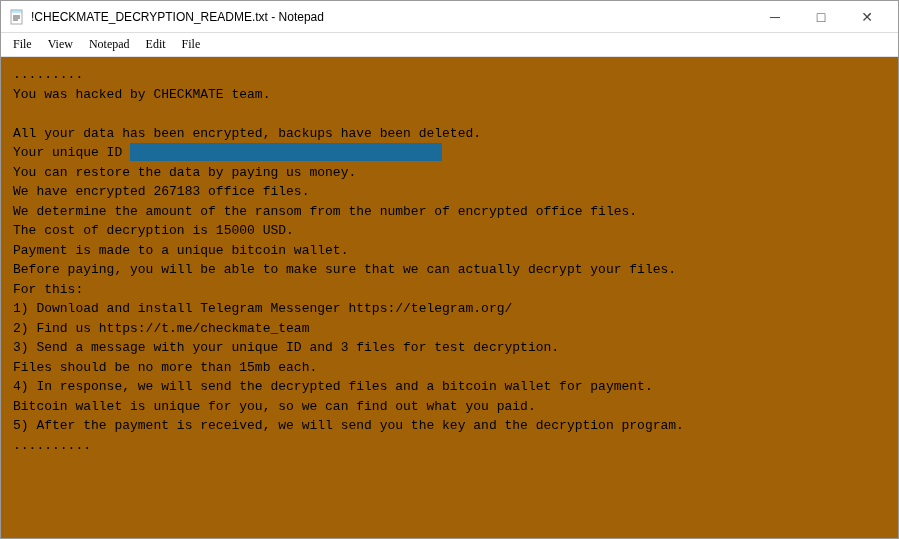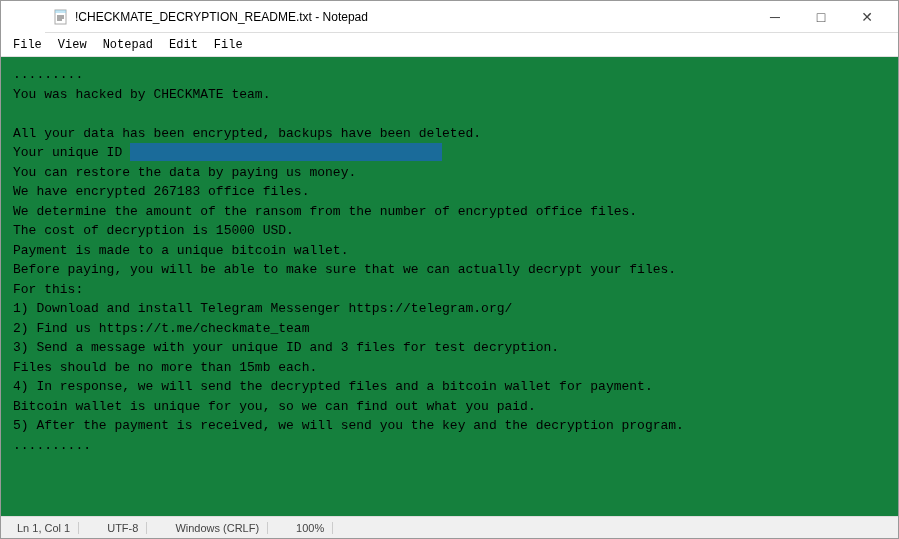--- a/index.html
+++ b/index.html
@@ -28,21 +28,20 @@
 
     .title-bar {
       background: #fff;
       border-bottom: 1px solid #ddd;
       height: 32px;
       display: flex;
       align-items: center;
       padding: 0 8px;
       justify-content: space-between;
       user-select: none;
-      margin-left: 44px;
     }
 
     .title-bar-left {
       display: flex;
       align-items: center;
       gap: 6px;
     }
 
     .title-bar-icon {
       width: 16px;
@@ -76,39 +75,39 @@
       color: #444;
     }
 
     .menu-bar {
       background: #fff;
       border-bottom: 1px solid #e0e0e0;
       height: 24px;
       display: flex;
       align-items: center;
       padding: 0 4px;
-      font-family: Liberation Mono, monospace;
+      font-family: Liberation Serif, serif;
       font-size: 12px;
     }
 
     .menu-item {
       padding: 2px 8px;
       cursor: pointer;
       color: #000;
       height: 100%;
       display: flex;
       align-items: center;
     }
 
     .editor-area {
       flex: 1;
       overflow-y: auto;
       overflow-x: auto;
       padding: 8px 12px;
-      background: #15803d;
+      background: #a16207;
       position: relative;
     }
 
     .editor-content {
       font-family: 'Courier New', Courier, monospace;
       font-size: 13px;
       line-height: 1.5;
       color: #000;
       white-space: pre;
     }
@@ -189,19 +188,13 @@
 <span>2) Find us https://t.me/checkmate_team</span>
 <span>3) Send a message with your unique ID and 3 files for test decryption.</span>
 <span>Files should be no more than 15mb each.</span>
 <span>4) In response, we will send the decrypted files and a bitcoin wallet for payment.</span>
 <span>Bitcoin wallet is unique for you, so we can find out what you paid.</span>
 <span>5) After the payment is received, we will send you the key and the decryption program.</span>
 <span>..........</span>
 </div>
   </div>
 
-  <div class="status-bar">
-    <span class="status-item">Ln 1, Col 1</span>
-    <span class="status-item">UTF-8</span>
-    <span class="status-item">Windows (CRLF)</span>
-    <span class="status-item">100%</span>
-  </div>
 </div>
 
 </body></html>

